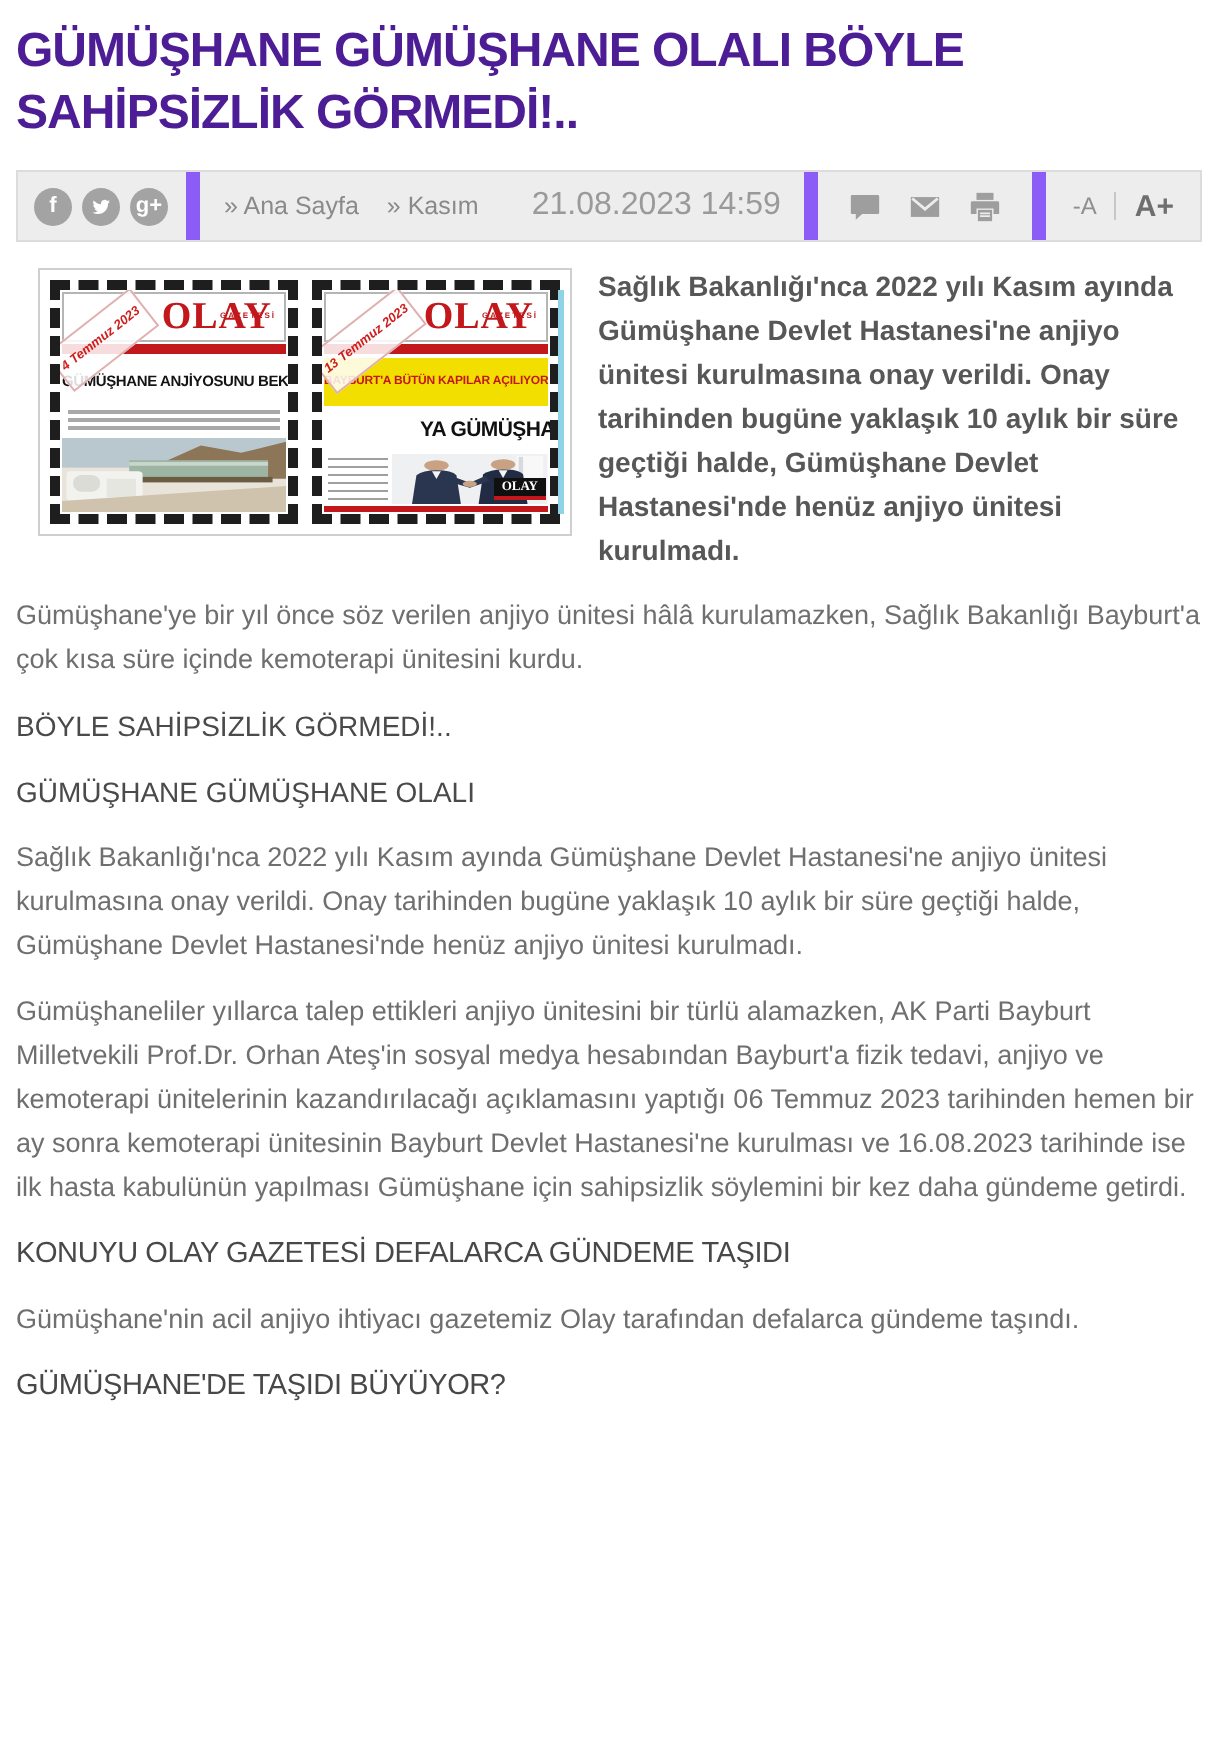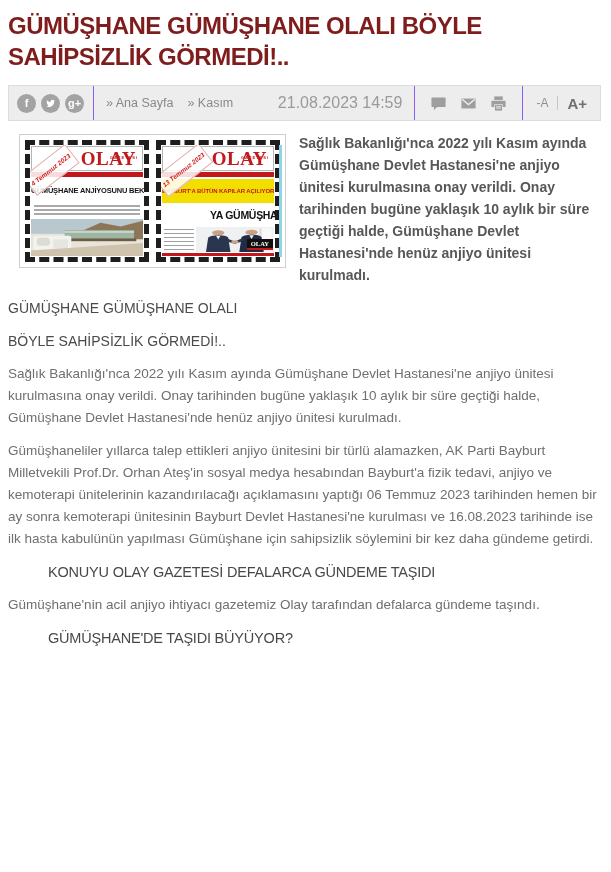--- a/index.html
+++ b/index.html
@@ -2,31 +2,31 @@
 <html><head>
 <meta charset="utf-8">
 <style>
   * { margin:0; padding:0; box-sizing:border-box; }
   html,body { width:611px; height:872px; background:#fff; overflow:hidden; }
   body { font-family:"Liberation Sans", sans-serif; }
   .page { padding:8px 10px 0 8px; }
 
   
   .title {
-    color:#7f1d1d; font-size:24px; line-height:31px; font-weight:bold;
+    color:#4c1d95; font-size:24px; line-height:31px; font-weight:bold;
     letter-spacing:-0.5px; margin:2px 0 13px 0;
   }
 
   
   .toolbar {
     height:36px; background:#ededed; border:1px solid #dcdcdc;
     display:flex; align-items:stretch; margin-bottom:11px; color:#8c8c8c;
   }
   .tb-sec { display:flex; align-items:center; }
-  .tb-sec + .tb-sec { border-left:1px solid #8b5cf6; }
+  .tb-sec + .tb-sec { border-left:7px solid #8b5cf6; }
   .tb-social { width:84px; padding-left:8px; gap:5px; }
   .soc {
     width:19px; height:19px; border-radius:50%; background:#a3a3a3; color:#fff;
     display:flex; align-items:center; justify-content:center;
     font-size:11px; font-weight:bold; cursor:pointer; text-decoration:none;
   }
   .soc svg { width:11px; height:11px; fill:#fff; }
   .tb-mid { flex:1; padding:0 12px; font-size:12.5px; }
   .crumb { color:#8a8a8a; text-decoration:none; margin-right:14px; }
   .tb-date { margin-left:auto; color:#9a9a9a; font-size:16px; }
@@ -94,21 +94,21 @@
     padding:1px 4px 0 4px; border-bottom:2px solid #c2181b; line-height:8px;
   }
   .bottom-redline { height:3px; background:#c2181b; flex:none; margin-top:1px; }
   .cyanstrip { position:absolute; right:3px; top:10px; width:3px; height:112px; background:#8ed4e6; }
 
   
   .article { font-size:13.5px; line-height:22px; color:#6f6f6f; }
   .article p { margin-bottom:11px; }
   .lead { font-weight:bold; color:#575757; font-size:14px; }
   .subhead { color:#4a4a4a; font-size:14px; margin-bottom:12px; }
-  .sec-head { color:#484848; font-size:14.5px; margin-bottom:11px; letter-spacing:-0.2px;margin-left:40px; }
+  .sec-head { color:#484848; font-size:14.5px; margin-bottom:11px; letter-spacing:-0.2px; }
 </style>
 </head>
 <body>
 
 <div class="page">
 
   <h1 class="title">GÜMÜŞHANE GÜMÜŞHANE OLALI BÖYLE SAHİPSİZLİK GÖRMEDİ!..</h1>
 
   <div class="toolbar">
     <div class="tb-sec tb-social">
@@ -206,22 +206,23 @@
             </svg>
             <span class="mini-olay">OLAY</span>
           </div>
         </div>
         <div class="bottom-redline"></div>
       </div>
       <div class="cyanstrip"></div>
     </div>
 
     <p class="lead">Sağlık Bakanlığı'nca 2022 yılı Kasım ayında Gümüşhane Devlet Hastanesi'ne anjiyo ünitesi kurulmasına onay verildi. Onay tarihinden bugüne yaklaşık 10 aylık bir süre geçtiği halde, Gümüşhane Devlet Hastanesi'nde henüz anjiyo ünitesi kurulmadı.</p>
+    <p>Gümüşhane'ye bir yıl önce söz verilen anjiyo ünitesi hâlâ kurulamazken, Sağlık Bakanlığı Bayburt'a çok kısa süre içinde kemoterapi ünitesini kurdu.</p>
+    <p class="subhead">BÖYLE SAHİPSİZLİK GÖRMEDİ!..</p>
     <p class="subhead">GÜMÜŞHANE GÜMÜŞHANE OLALI</p>
-    <p class="subhead">BÖYLE SAHİPSİZLİK GÖRMEDİ!..</p>
     <p>Sağlık Bakanlığı'nca 2022 yılı Kasım ayında Gümüşhane Devlet Hastanesi'ne anjiyo ünitesi kurulmasına onay verildi. Onay tarihinden bugüne yaklaşık 10 aylık bir süre geçtiği halde, Gümüşhane Devlet Hastanesi'nde henüz anjiyo ünitesi kurulmadı.</p>
     <p>Gümüşhaneliler yıllarca talep ettikleri anjiyo ünitesini bir türlü alamazken, AK Parti Bayburt Milletvekili  Prof.Dr. Orhan Ateş'in sosyal medya hesabından  Bayburt'a  fizik tedavi, anjiyo ve kemoterapi ünitelerinin kazandırılacağı açıklamasını yaptığı 06 Temmuz 2023 tarihinden hemen bir ay sonra kemoterapi ünitesinin Bayburt Devlet Hastanesi'ne  kurulması ve 16.08.2023 tarihinde ise ilk hasta kabulünün yapılması Gümüşhane için sahipsizlik söylemini bir kez daha gündeme getirdi.</p>
     <p class="sec-head">KONUYU OLAY GAZETESİ DEFALARCA GÜNDEME TAŞIDI</p>
     <p>Gümüşhane'nin acil anjiyo ihtiyacı gazetemiz Olay tarafından defalarca gündeme taşındı.</p>
     <p class="sec-head">GÜMÜŞHANE'DE TAŞIDI BÜYÜYOR?</p>
     <p></p>
 
   </div>
 </div>
 

